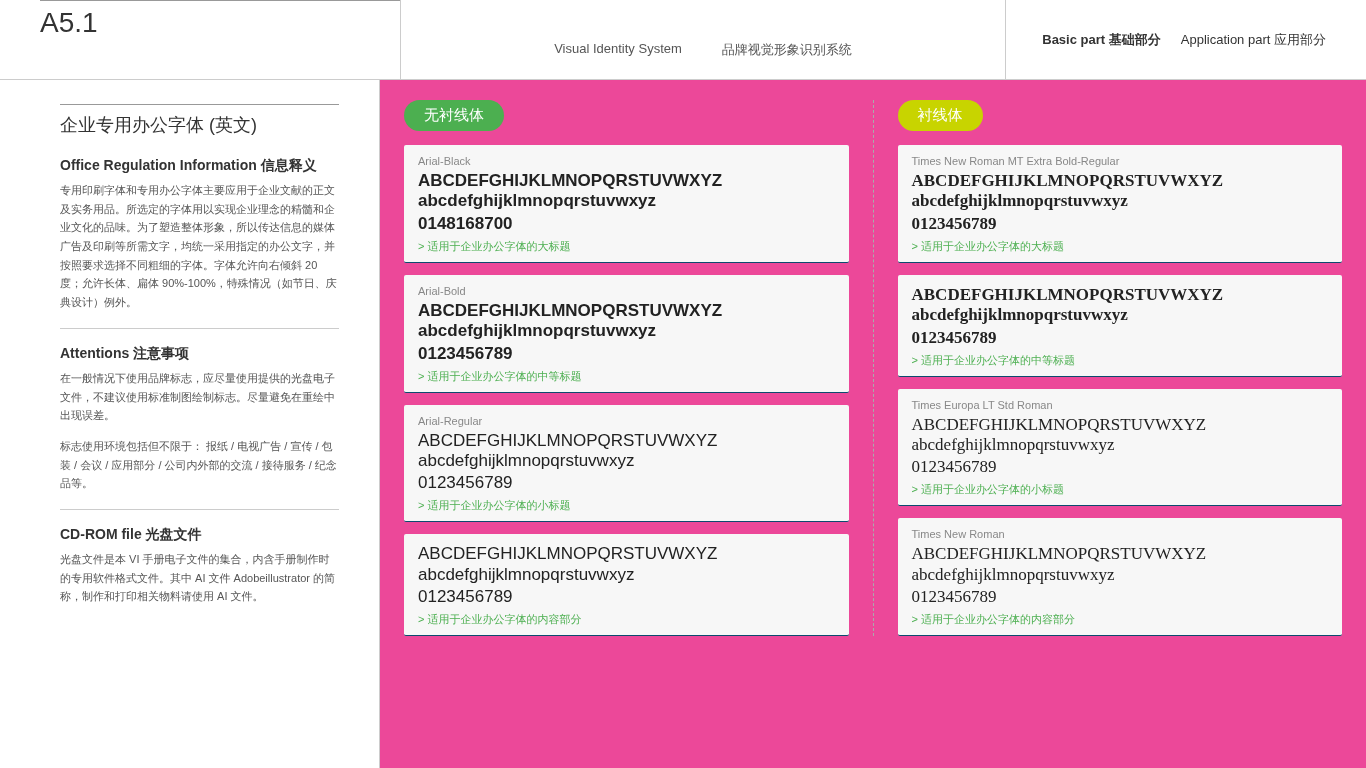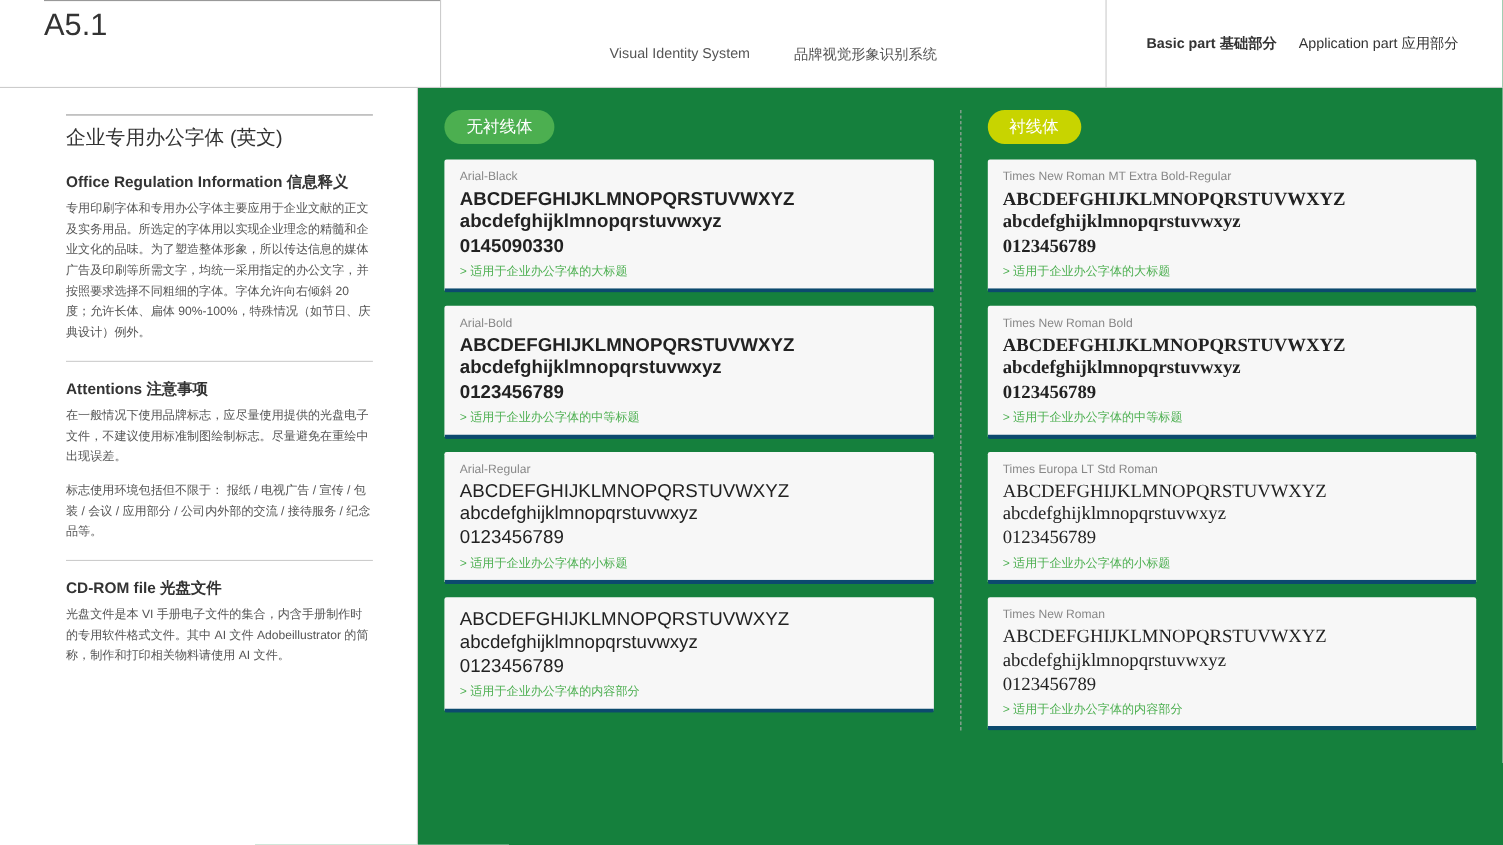--- a/index.html
+++ b/index.html
@@ -114,21 +114,21 @@
     .left-cd-title {
       font-size: 14px;
       font-weight: 700;
       color: #333;
       margin-bottom: 6px;
     }
 
     
     .right-panel {
       flex: 1;
-      background: #15803d;
+      background: #ec4899;
       padding: 20px 24px;
       overflow: hidden;
     }
 
     
     .font-row {
       display: flex;
       gap: 0;
     }
 
@@ -165,21 +165,21 @@
       padding-left: 24px;
       padding-right: 0;
     }
 
     
     .font-section {
       background: #f7f7f7;
       border-radius: 2px;
       margin-bottom: 12px;
       padding: 10px 14px 8px 14px;
-      border-bottom: 4px solid #0c4a6e;
+      border-bottom: 1px solid #0c4a6e;
     }
     .font-section:last-child {
       margin-bottom: 0;
     }
     .font-name {
       font-size: 11px;
       color: #888;
       margin-bottom: 4px;
     }
     .font-display-black {
@@ -309,21 +309,21 @@
       <div class="font-col">
         <div class="category-header sans-serif-header">无衬线体</div>
 
         
         <div class="font-section">
           <div class="font-name">Arial-Black</div>
           <div class="font-display-black">
             <span>ABCDEFGHIJKLMNOPQRSTUVWXYZ</span><br>
             <span>abcdefghijklmnopqrstuvwxyz</span>
           </div>
-          <div class="font-numbers" style="font-family:'Arial Black','Arial',sans-serif;">0145090330</div>
+          <div class="font-numbers" style="font-family:'Arial Black','Arial',sans-serif;">0148168700</div>
           <div class="font-desc">适用于企业办公字体的大标题</div>
         </div>
 
         
         <div class="font-section">
           <div class="font-name">Arial-Bold</div>
           <div class="font-display-bold">
             <span>ABCDEFGHIJKLMNOPQRSTUVWXYZ</span><br>
             <span>abcdefghijklmnopqrstuvwxyz</span>
           </div>
@@ -362,21 +362,20 @@
           <div class="font-display-tnr-bold">
             <span>ABCDEFGHIJKLMNOPQRSTUVWXYZ</span><br>
             <span>abcdefghijklmnopqrstuvwxyz</span>
           </div>
           <div class="font-numbers" style="font-family:'Times New Roman',Times,serif;font-weight:900;">0123456789</div>
           <div class="font-desc">适用于企业办公字体的大标题</div>
         </div>
 
         
         <div class="font-section">
-          <div class="font-name">Times New Roman Bold</div>
           <div class="font-display-tnr-regular-bold">
             <span>ABCDEFGHIJKLMNOPQRSTUVWXYZ</span><br>
             <span>abcdefghijklmnopqrstuvwxyz</span>
           </div>
           <div class="font-numbers" style="font-family:'Times New Roman',Times,serif;font-weight:700;">0123456789</div>
           <div class="font-desc">适用于企业办公字体的中等标题</div>
         </div>
 
         
         <div class="font-section">

